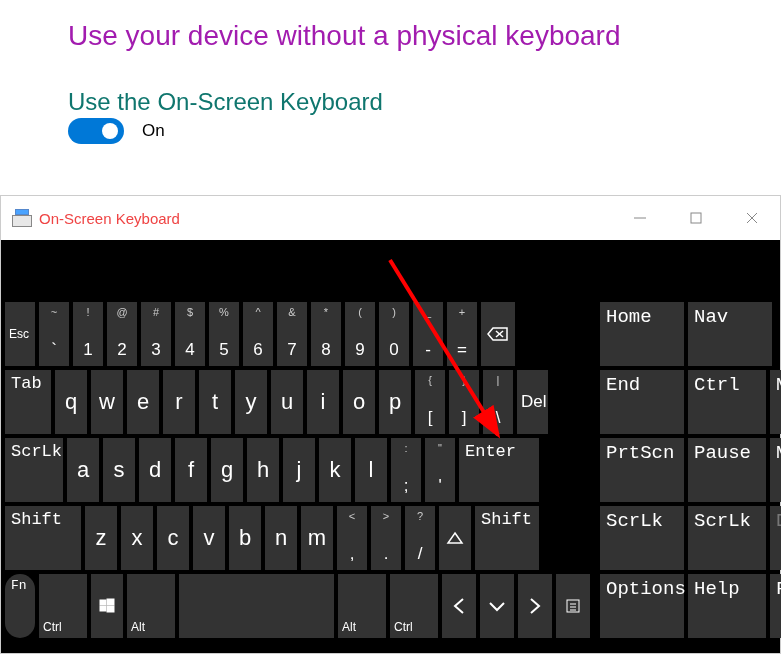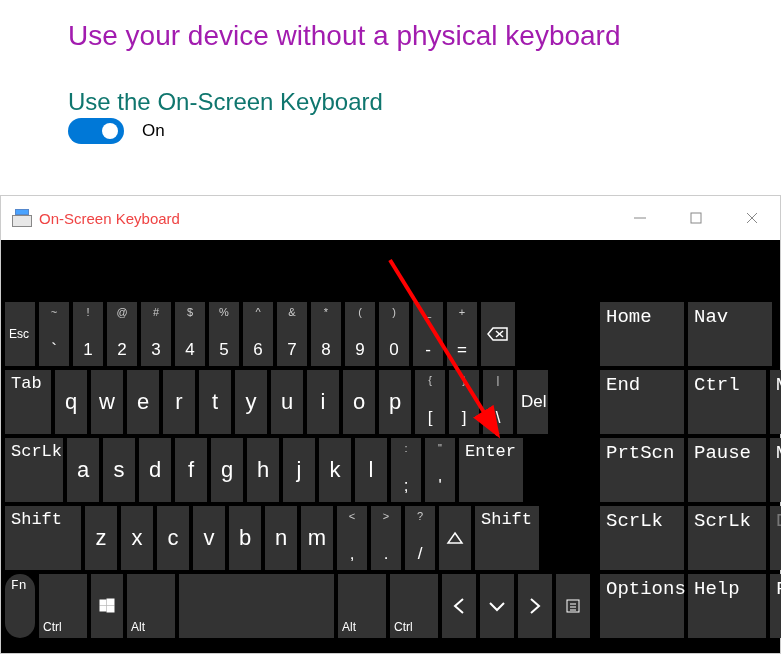--- a/index.html
+++ b/index.html
@@ -54,21 +54,21 @@
   .side-block .key { font-size: 19px; font-weight: 400; }
   .key.disabled { color: #777; }
 
   .w-esc { width: 30px; }
   .w-num { width: 30px; }
   .w-bksp { width: 34px; }
   .w-tab { width: 46px; }
   .w-alpha { width: 32px; }
   .w-del { width: 31px; }
   .w-caps { width: 58px; }
-  .w-enter { width: 64px; }
+  .w-enter { width: 80px; }
   .w-shiftL { width: 76px; }
   .w-shiftR { width: 64px; }
   .w-arrow-up { width: 32px; }
   .w-fn { width: 30px; border-radius: 15px; }
   .w-ctrl { width: 48px; }
   .w-alt { width: 48px; }
   .w-win { width: 32px; }
   .w-space { width: 155px; }
   .w-menu { width: 34px; }
   .w-arrow { width: 34px; }

